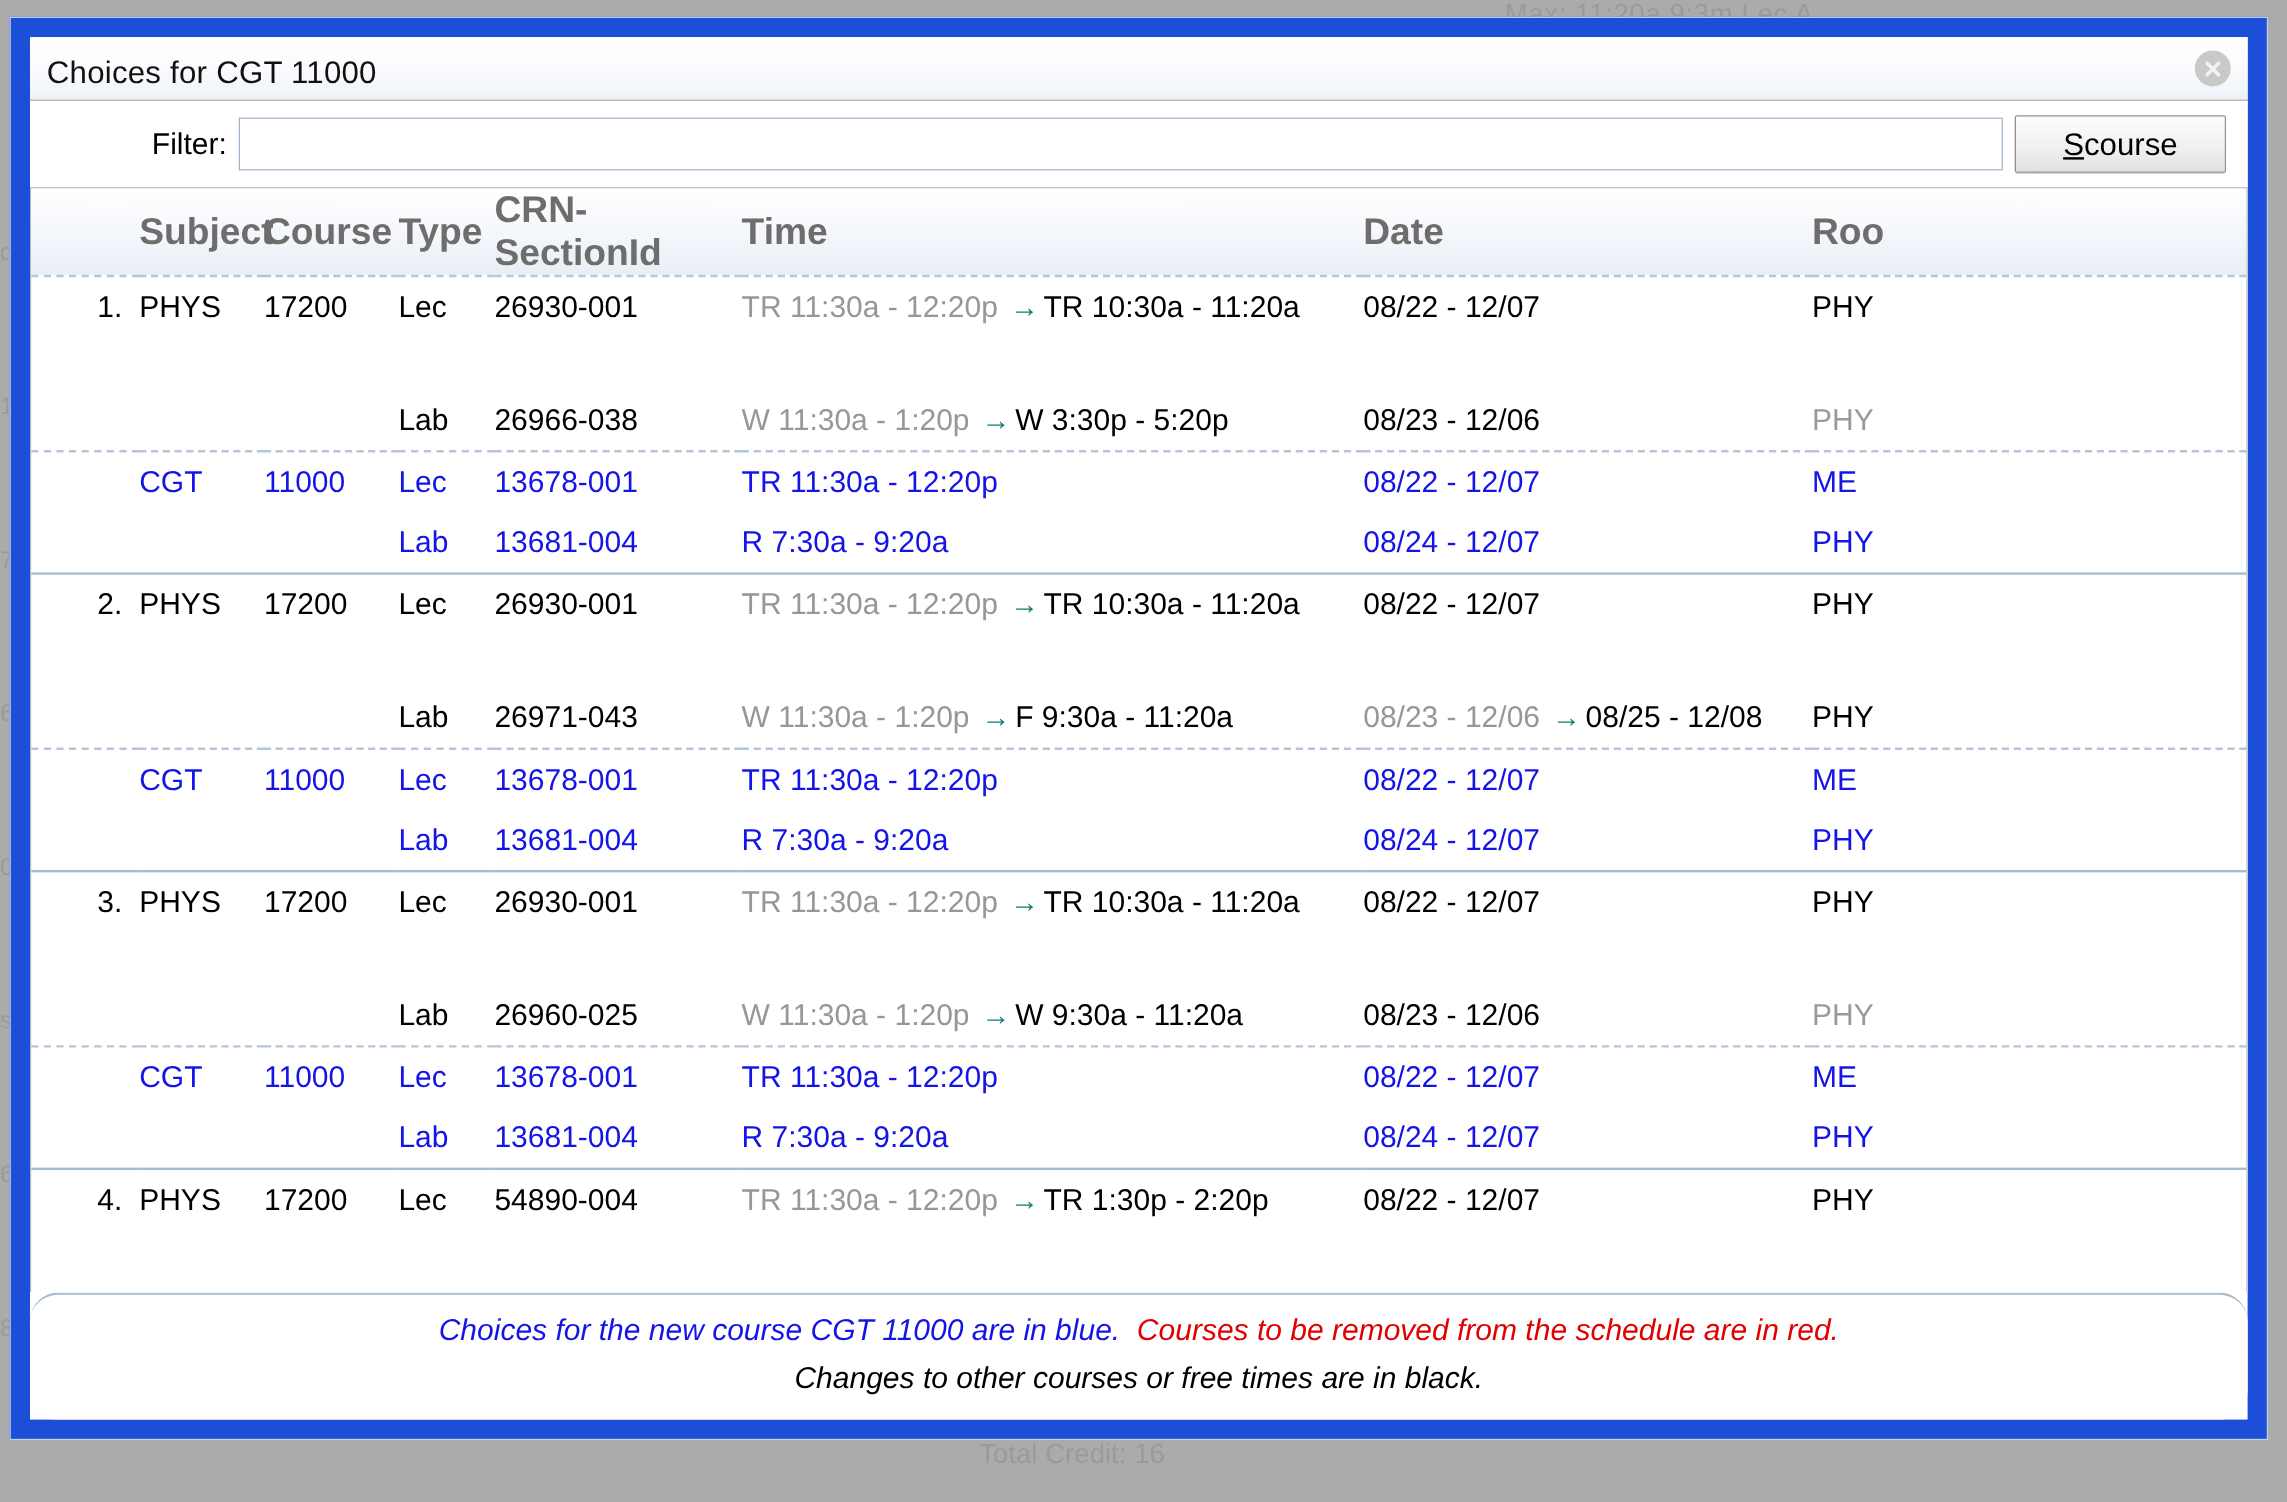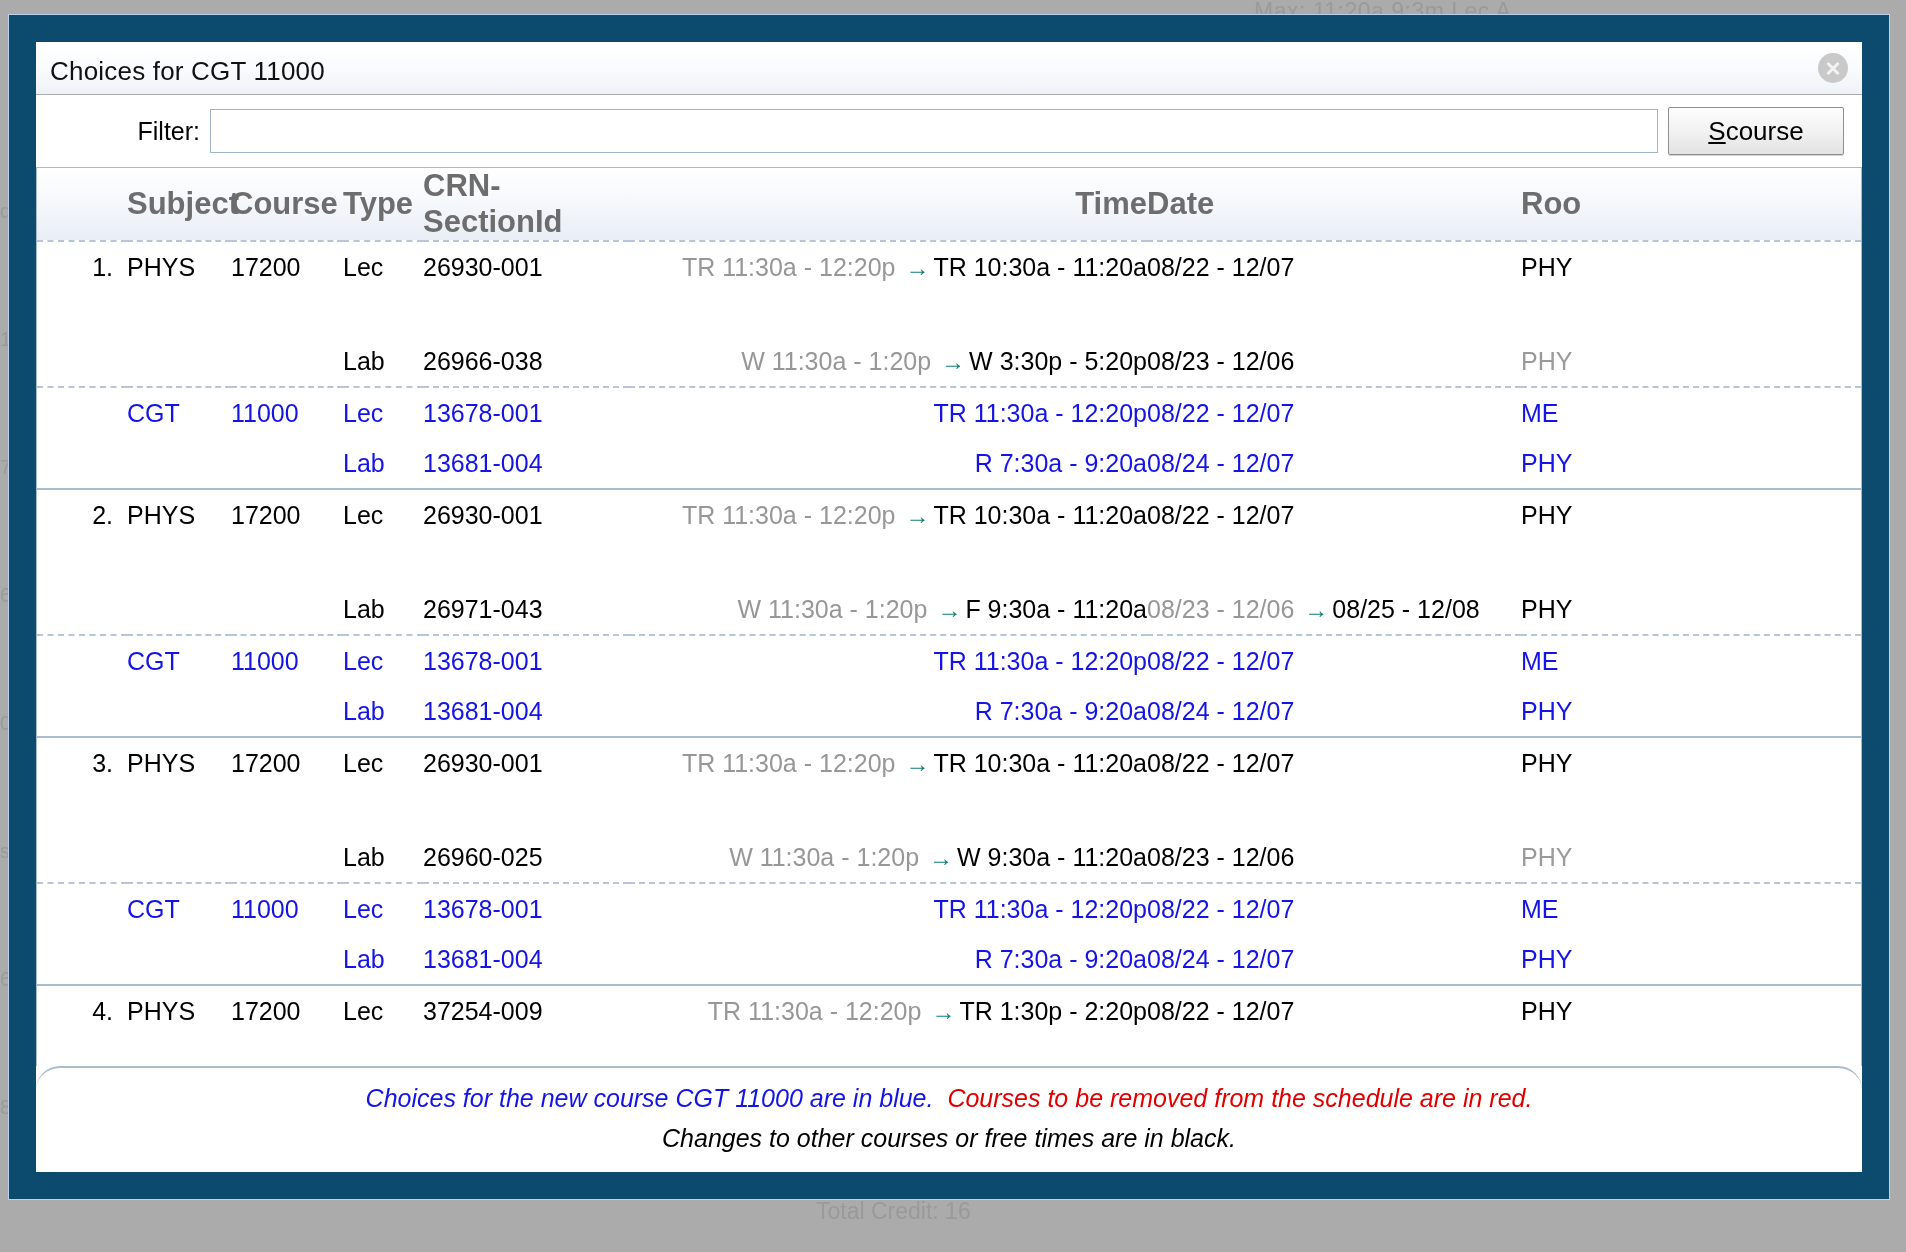--- a/index.html
+++ b/index.html
@@ -14,24 +14,24 @@
   #page-bg .ghost{
     position:absolute;color:#9a9a9a;font-size:21px;white-space:nowrap;
   }
   #page-bg .ghost-top{top:-2px;left:1254px;font-size:23px;letter-spacing:.5px;}
   #page-bg .ghost-bottom{top:1198px;left:816px;font-size:23px;}
   #page-bg .ghost-left{left:0px;font-size:20px;}
 
   
   #modal{
     position:absolute;left:8px;top:14px;width:1882px;height:1186px;
-    background:#0c4a6e;
+    background:#1d4ed8;
     border:1px solid #b9d3ee;
     box-sizing:border-box;
-    padding:27px;
+    padding:16px;
   }
   #modal-inner{
     background:#ffffff;width:100%;height:100%;box-sizing:border-box;
     position:relative;
     display:flex;flex-direction:column;
   }
   
   #titlebar{
     height:52px;flex:0 0 52px;position:relative;
     background:linear-gradient(to bottom,#ffffff 0%,#fbfcfe 45%,#eef2f8 100%);
@@ -90,21 +90,21 @@
   }
   td{
     font-size:25px;color:#000;padding:0;height:50px;vertical-align:middle;
     white-space:nowrap;
   }
   .c-idx{width:76px;text-align:right;padding-right:14px;}
   .c-subj{width:104px;}
   .c-course{width:112px;}
   .c-type{width:80px;}
   .c-crn{width:206px;}
-  .c-time{width:518px;text-align:right;}
+  .c-time{width:518px;}
   .c-date{width:374px;}
   .c-room{width:auto;}
   th.c-idx{padding-right:14px;}
 
   tr.grp-end > td{border-bottom:2px solid #a8bccf;}
   tr.dash-top > td{border-top:2px dashed #b6c6d8;}
   tr.spacer td{height:44px;border:none;}
 
   .old{color:#979797;}
   .arrow{color:#0f7f72;padding:0 4px 0 10px;font-size:24px;}
@@ -293,21 +293,21 @@
               <td class="c-crn blue">13681-004</td>
               <td class="c-time"><span class="blue">R 7:30a - 9:20a</span></td>
               <td class="c-date"><span class="blue">08/24 - 12/07</span></td>
               <td class="c-room blue">PHY</td>
             </tr>
             <tr>
               <td class="c-idx">4.</td>
               <td class="c-subj">PHYS</td>
               <td class="c-course">17200</td>
               <td class="c-type">Lec</td>
-              <td class="c-crn">37254-009</td>
+              <td class="c-crn">54890-004</td>
               <td class="c-time"><span class="old">TR 11:30a - 12:20p</span><span class="arrow">→</span><span>TR 1:30p - 2:20p</span></td>
               <td class="c-date"><span>08/22 - 12/07</span></td>
               <td class="c-room">PHY</td>
             </tr>
           </tbody>
       </table>
     </div>
 
     <div id="legend">
       <div><span class="lg-blue">Choices for the new course CGT 11000 are in blue.</span>&nbsp;&nbsp;<span class="lg-red">Courses to be removed from the schedule are in red.</span></div>

